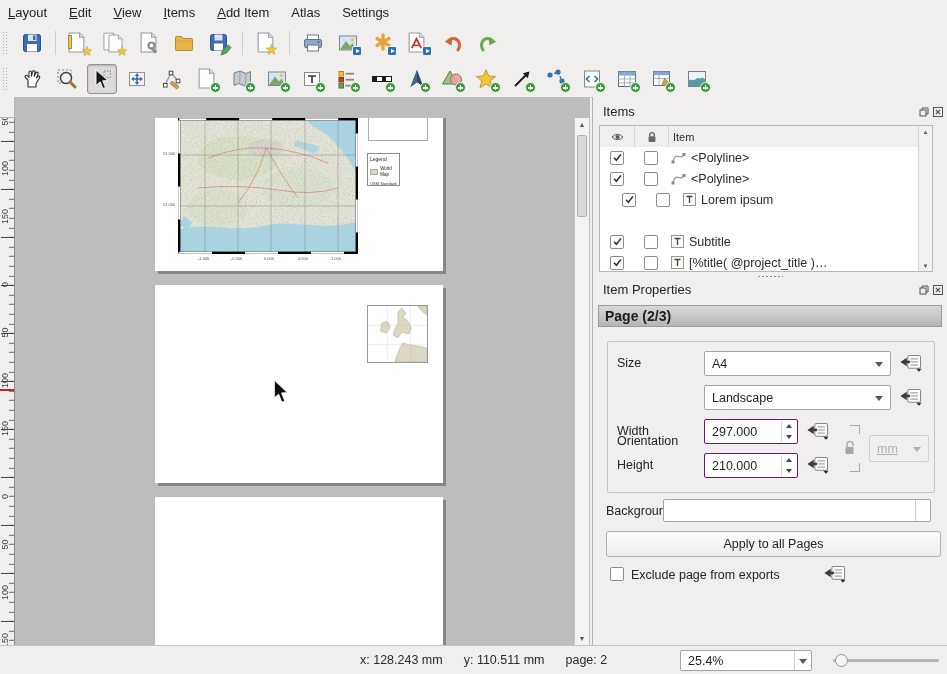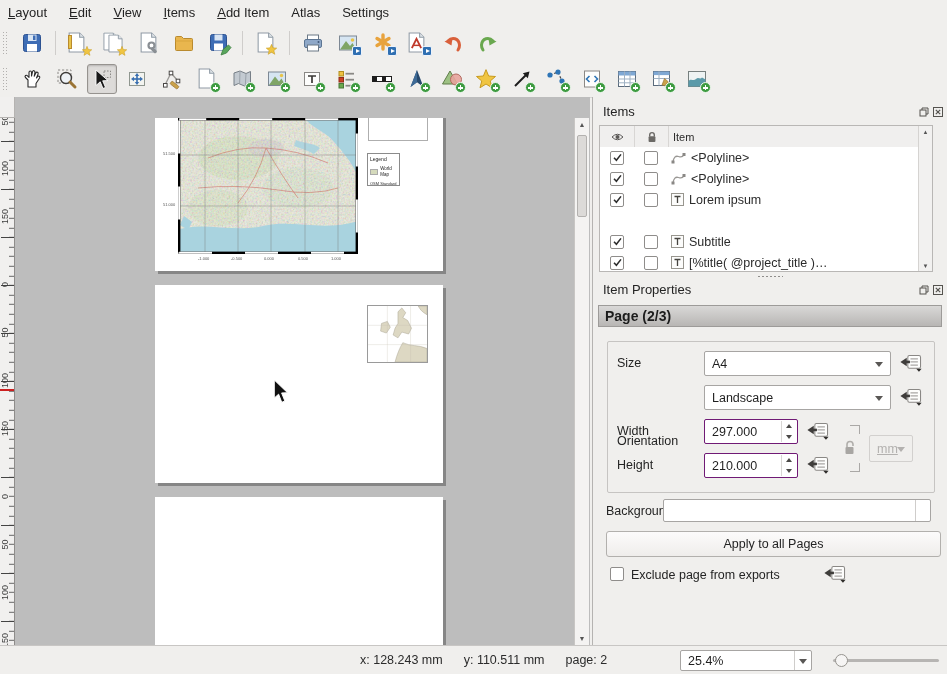--- a/index.html
+++ b/index.html
@@ -742,21 +742,21 @@
         <span class="cc2">
             <span class="cb"></span>
           </span>
         <span class="cc3">
             <svg width="15" height="12" viewBox="0 0 15 12">
               <use href="#sym-polyline"></use>
             </svg>
           <span>&lt;Polyline&gt;</span>
           </span>
       </div>
-      <div class="trow" style="top:63px;">
+      <div class="trow" style="top:63px;margin-left:12px;">
         <span class="cc1">
             <span class="cb">
               <svg width="11" height="11" viewBox="0 0 12 12">
                 <use href="#sym-check"></use>
               </svg>
             </span>
           </span>
         <span class="cc2">
             <span class="cb"></span>
           </span>
@@ -884,21 +884,21 @@
         </span>
     </div>
     <svg class="ovr" style="left:213px;top:359px;" viewBox="0 0 22 17">
         <use href="#sym-ovr"></use>
       </svg>
 
     <span class="bracket"></span>
     <svg style="position:absolute;left:250px;top:342px;" width="14" height="16" viewBox="0 0 14 16">
         <use href="#sym-openlock"></use>
       </svg>
-    <div class="combo disabled" style="left:276px;top:338px;width:44px;height:27px;text-decoration:underline;">
+    <div class="combo disabled" style="left:276px;top:338px;width:60px;height:27px;text-decoration:underline;">
       <span>mm</span>
         <span class="carr"></span>
     </div>
 
     <span class="flabel" style="left:13px;top:407px;">Background</span>
     <div class="bgfield">
       <span class="dd">
           <span class="carr" style="position:static;margin-top:2px;"></span>
         </span>
     </div>

